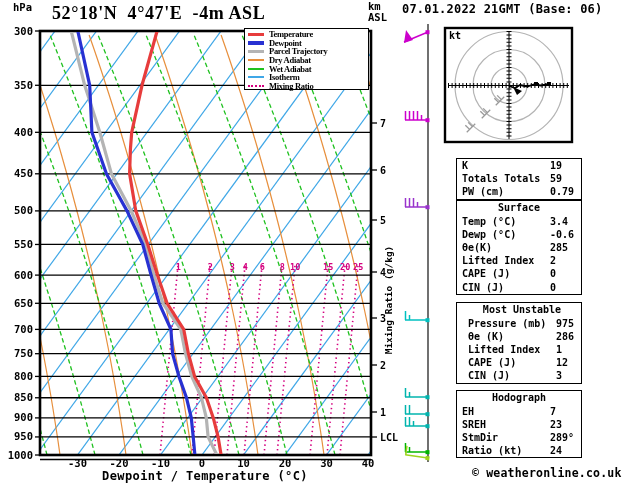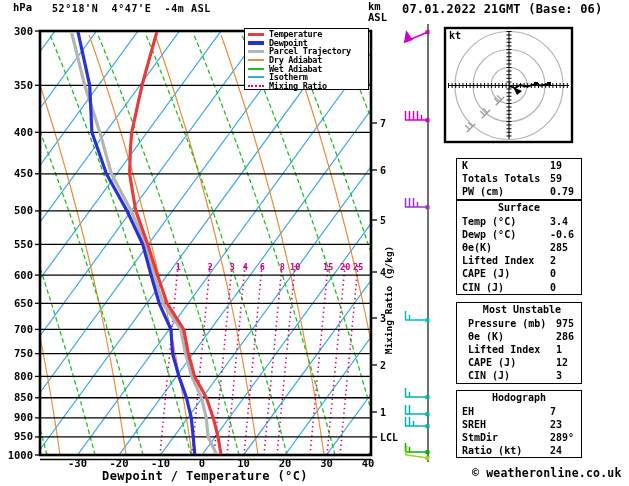--- a/index.html
+++ b/index.html
@@ -1,33 +1,33 @@
 <!DOCTYPE html>
 <html><head>
 <meta charset="utf-8">
 <style>
   html,body{margin:0;padding:0;background:#fff;}
   .screen{position:relative;width:629px;height:486px;background:#fff;overflow:hidden;
           font-family:"DejaVu Sans Mono", monospace;color:#000;}
   .screen svg{position:absolute;left:0;top:0;}
   .t{position:absolute;white-space:pre;line-height:1.05;}
-  .station{left:52px;top:4px;font-size:10px;font-weight:bold;letter-spacing:0.6px;}
+  .station{left:52px;top:4px;font-size:18px;font-weight:bold;letter-spacing:0.6px;font-family:Liberation Serif, serif;}
   .hpa{left:13px;top:2px;font-size:10.5px;font-weight:bold;}
   .kmasl{left:368px;top:1px;font-size:10.5px;font-weight:bold;text-align:left;}
   .datetitle{left:402px;top:3px;font-size:12px;font-weight:bold;letter-spacing:0.2px;}
   .ktlabel{left:449px;top:31px;font-size:10px;font-weight:bold;text-align:right;}
   .mixlabel{left:389px;top:300px;transform:translate(-50%,-50%) rotate(-90deg);
             font-size:9.5px;font-weight:bold;}
   .xtitle{left:60px;top:470px;width:290px;text-align:center;font-size:12px;font-weight:bold;letter-spacing:0.4px;}
   .footer{left:440px;top:467px;font-size:11.5px;font-weight:bold;letter-spacing:0.2px;padding-left:32px;}
   .legend{position:absolute;left:244px;top:28px;width:125px;height:62px;background:#fff;
           border:1.6px solid #000;box-sizing:border-box;padding-top:1px;}
   .legend-row{display:flex;align-items:center;height:8.6px;}
   .legend-swatch{width:16px;margin-left:3px;flex:none;}
-  .legend-label{margin-left:5px;font-size:8.5px;font-weight:bold;letter-spacing:-0.3px;white-space:nowrap;}
+  .legend-label{margin-left:5px;font-size:8.5px;font-weight:bold;letter-spacing:-0.3px;white-space:nowrap;font-family:Liberation Serif, serif;}
   .tbl-section{position:absolute;left:456px;width:126px;background:#fff;border:1.6px solid #000;
                box-sizing:border-box;font-size:10px;font-weight:bold;}
   .tbl-row{position:relative;height:13.2px;line-height:13.4px;white-space:pre;}
   .tbl-label{position:absolute;left:5px;}
   .tbl-value{position:absolute;left:93px;}
   .tbl-header{height:13.6px;line-height:13.8px;text-align:center;}
 </style>
 </head>
 <body>
 

